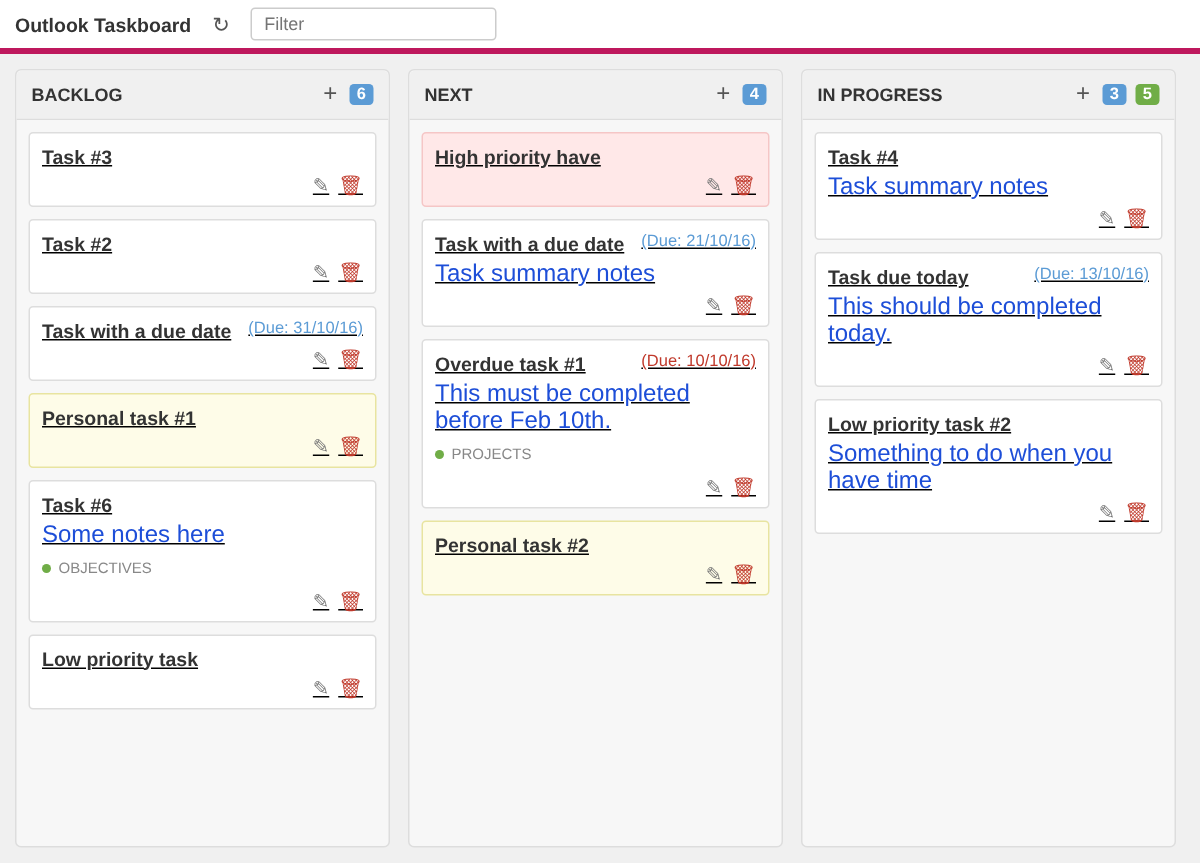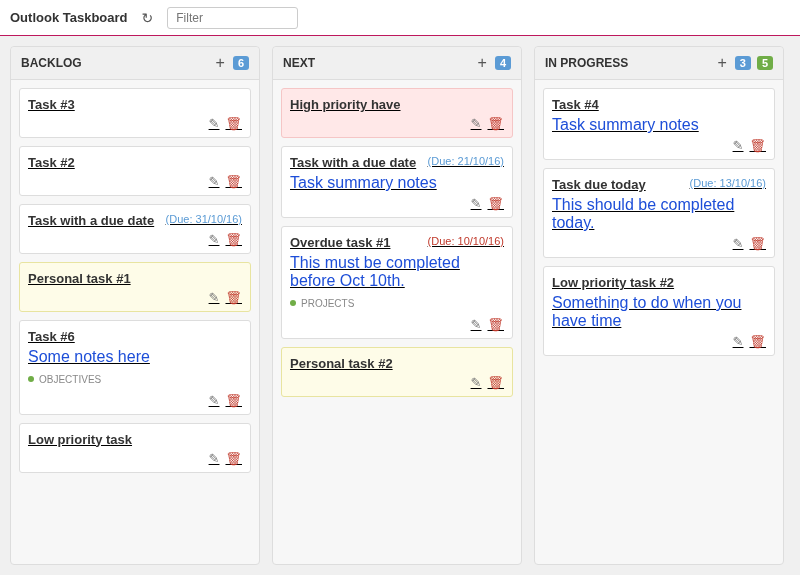--- a/index.html
+++ b/index.html
@@ -2,21 +2,21 @@
 <html><head>
   <meta charset="utf-8">
   <style>
     * { box-sizing: border-box; margin: 0; padding: 0; }
     body { font-family: Arial, sans-serif; font-size: 13px; background: #f0f0f0; }
 
     .app-header {
       display: flex;
       align-items: center;
       background: #fff;
-      border-bottom: 1px solid #be185d;
+      border-bottom: 4px solid #be185d;
       padding: 6px 10px;
       gap: 10px;
       height: 36px;
     }
     .app-title {
       font-weight: bold;
       font-size: 13px;
       color: #333;
     }
     .refresh-btn {
@@ -25,21 +25,21 @@
       cursor: pointer;
       font-size: 14px;
       color: #555;
       padding: 2px 4px;
     }
     .filter-input {
       border: 1px solid #ccc;
       padding: 3px 8px;
       font-size: 12px;
       border-radius: 3px;
-      width: 131px;
+      width: 164px;
       color: #999;
     }
 
     .board {
       display: flex;
       gap: 12px;
       padding: 10px;
       height: calc(100vh - 36px);
       overflow-x: auto;
     }
@@ -266,21 +266,21 @@
           </div>
           <div class="card-notes">Task summary notes</div>
           <div class="card-actions">
             <button class="card-btn" title="Edit">✎</button>
             <button class="card-btn delete" title="Delete">🗑</button>
           </div>
         </div>
         <div class="card"><div class="card-title-row">
             <span class="card-title">Overdue task #1</span>
             <span class="card-due overdue">(Due: 10/10/16)</span>
-          </div><div class="card-notes">This must be completed before Oct 10th.</div><div class="card-tag">
+          </div><div class="card-notes">This must be completed before Feb 10th.</div><div class="card-tag">
             <span class="tag-dot"></span>
             <span>PROJECTS</span>
           </div><div class="card-actions">
             <button class="card-btn" title="Edit">✎</button>
             <button class="card-btn delete" title="Delete">🗑</button>
           </div></div>
         <div class="card personal">
           <div class="card-title-row">
             <span class="card-title">Personal task #2</span>
           </div>

